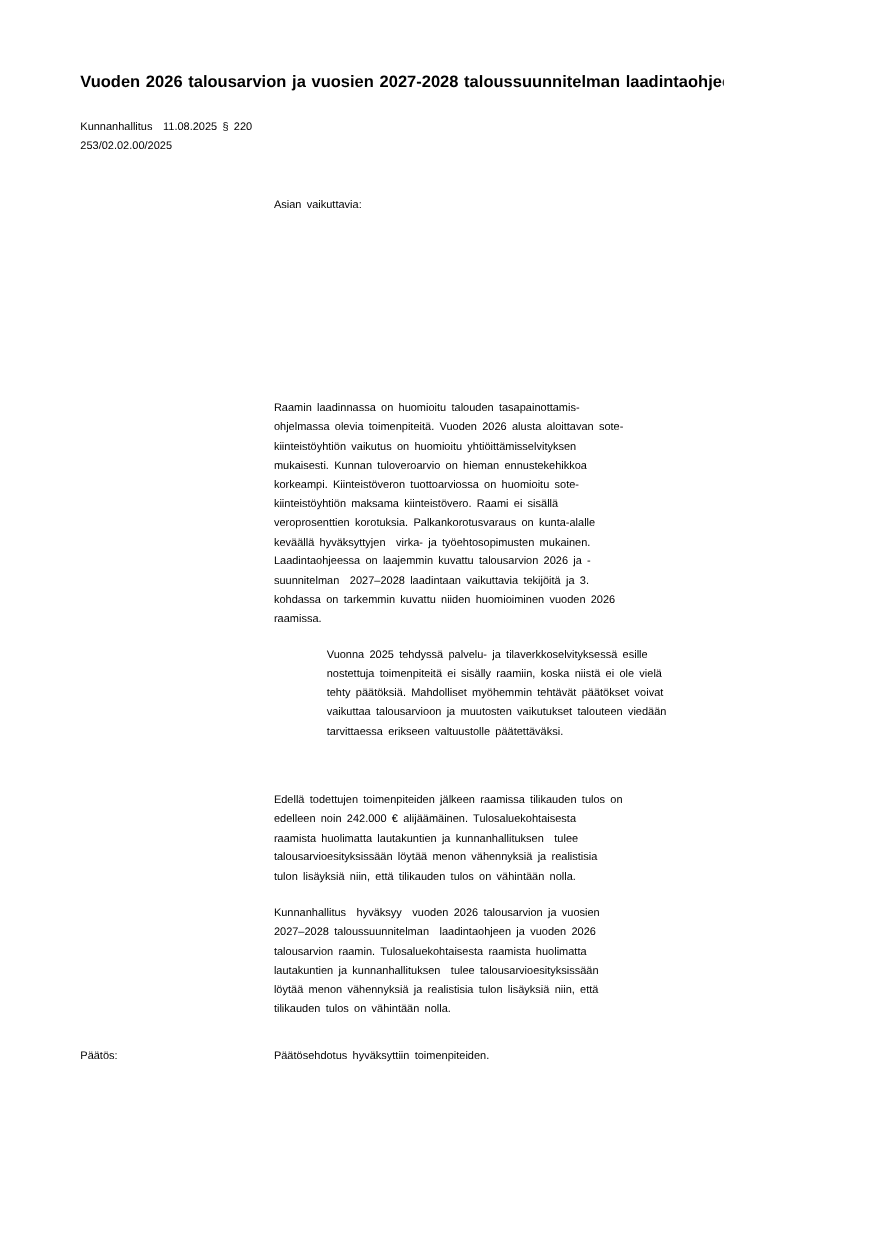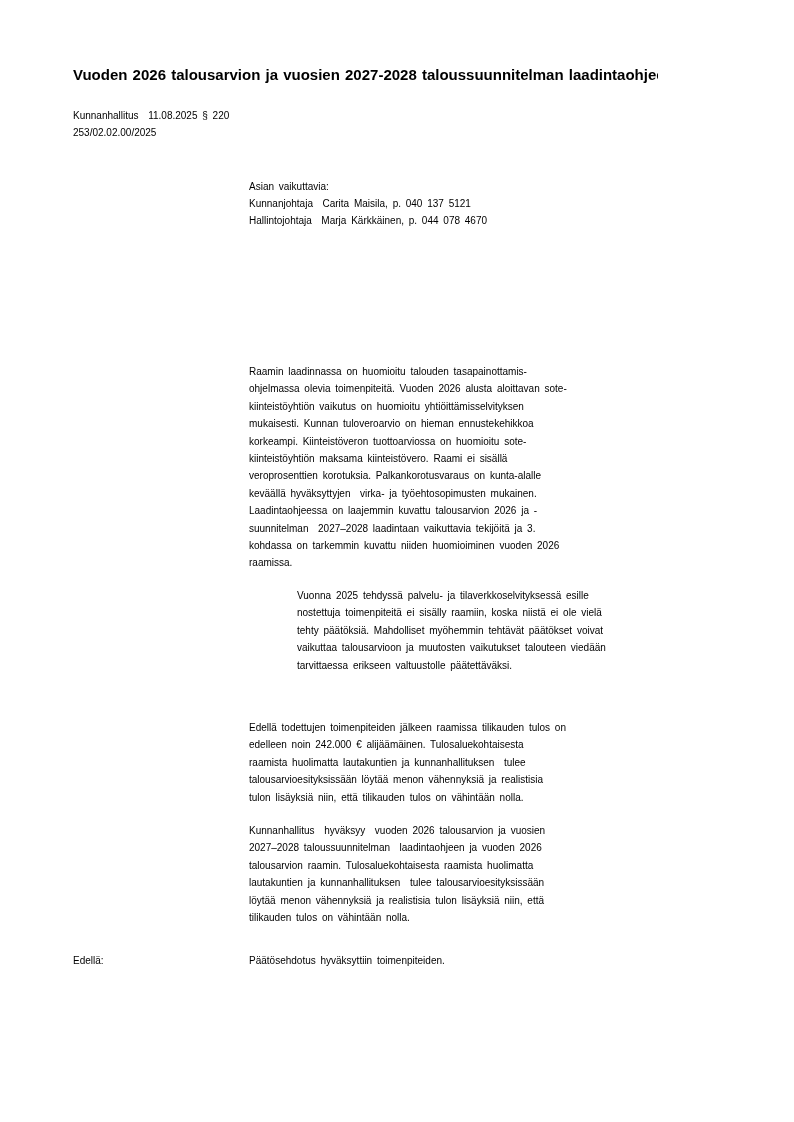--- a/index.html
+++ b/index.html
@@ -38,22 +38,20 @@
 
 <div class="page">
 
   <div class="block title-block label-col" style="top: 66px; width: 670px;">Vuoden 2026 talousarvion ja vuosien 2027-2028 taloussuunnitelman laadintaohjeet</div>
 
   <div class="block label-col" style="top: 107px;">Kunnanhallitus  11.08.2025 § 220
 253/02.02.00/2025</div>
 
   <div class="block body-col" style="top: 178px;">Asian vaikuttavia:</div>
 
-  <div class="block body-col" style="top: 195px;">Kunnanjohtaja  Carita Maisila, p. 040 137 5121
-Hallintojohtaja  Marja Kärkkäinen, p. 044 078 4670</div>
 
 
   <div class="block body-col" style="top: 363px;">Raamin laadinnassa on huomioitu talouden tasapainottamis-
 ohjelmassa olevia toimenpiteitä. Vuoden 2026 alusta aloittavan sote-
 kiinteistöyhtiön vaikutus on huomioitu yhtiöittämisselvityksen
 mukaisesti. Kunnan tuloveroarvio on hieman ennustekehikkoa
 korkeampi. Kiinteistöveron tuottoarviossa on huomioitu sote-
 kiinteistöyhtiön maksama kiinteistövero. Raami ei sisällä
 veroprosenttien korotuksia. Palkankorotusvaraus on kunta-alalle
 keväällä hyväksyttyjen  virka- ja työehtosopimusten mukainen.
@@ -75,17 +73,17 @@
 tulon lisäyksiä niin, että tilikauden tulos on vähintään nolla.</div>
 
 
   <div class="block body-col" style="top: 822px;">Kunnanhallitus  hyväksyy  vuoden 2026 talousarvion ja vuosien
 2027–2028 taloussuunnitelman  laadintaohjeen ja vuoden 2026
 talousarvion raamin. Tulosaluekohtaisesta raamista huolimatta
 lautakuntien ja kunnanhallituksen  tulee talousarvioesityksissään
 löytää menon vähennyksiä ja realistisia tulon lisäyksiä niin, että
 tilikauden tulos on vähintään nolla.</div>
 
-  <div class="block label-col" style="top: 952px;">Edellä:</div>
+  <div class="block label-col" style="top: 952px;">Päätös:</div>
 
   <div class="block body-col" style="top: 952px;">Päätösehdotus hyväksyttiin toimenpiteiden.</div>
 
 </div>
 
 </body></html>

